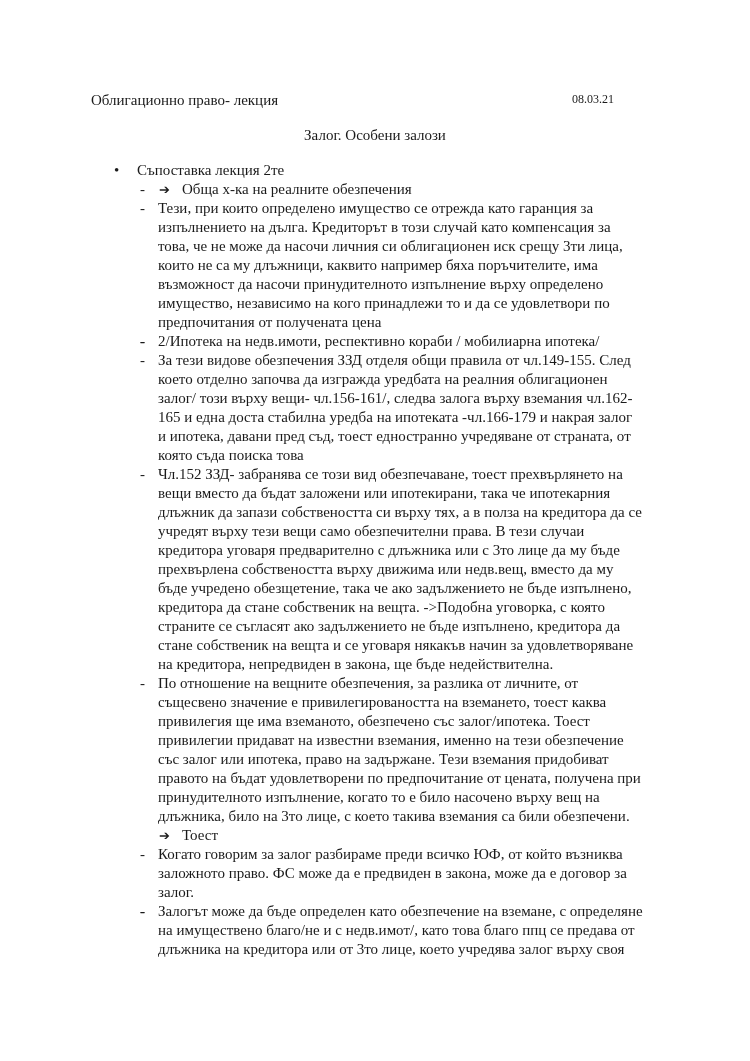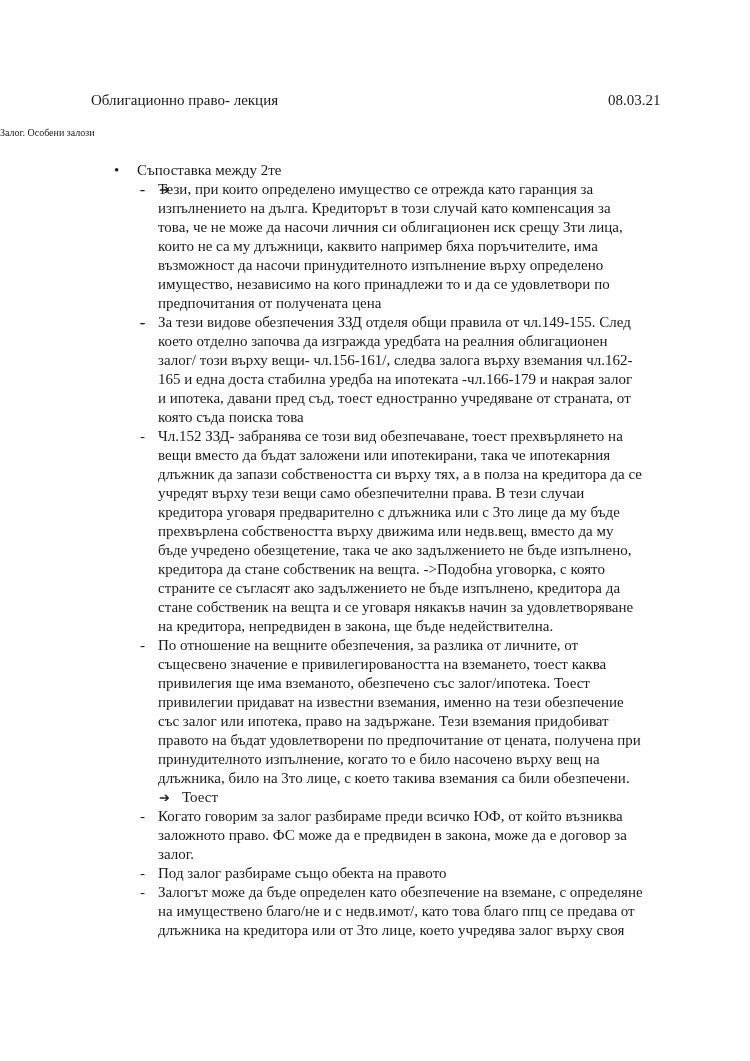--- a/index.html
+++ b/index.html
@@ -1,58 +1,60 @@
 <!DOCTYPE html>
 <html><head>
 <meta charset="utf-8">
 <style>
   html, body { margin: 0; padding: 0; background: #ffffff; }
   body { width: 750px; height: 1061px; position: relative; overflow: hidden;
          font-family: "Liberation Serif", "DejaVu Serif", serif; color: #1a1a1a; font-size: 15px; }
   .page { position: absolute; left: 0; top: 0; width: 750px; height: 1061px; background: #fff; }
   .hdr-left { position: absolute; left: 91px; top: 92px; font-size: 15px; }
-  .hdr-right { position: absolute; left: 608px; top: 92px; font-size: 15px; }
-  .title { position: absolute; left: 0; width: 750px; top: 127px; text-align: left; font-size: 10px; }
+  .hdr-right { position: absolute; left: 572px; top: 92px; font-size: 12px; }
+  .title { position: absolute; left: 0; width: 750px; top: 127px; text-align: center; font-size: 15px; }
   .content { position: absolute; left: 0; top: 160px; width: 750px; line-height: 19px; }
   .l1 { position: relative; padding-left: 137px; width: 490px; margin-top: 1px; }
   .l1 .bullet { position: absolute; left: 114px; top: 0; font-size: 15px; }
   .l2 { position: relative; padding-left: 158px; width: 485px; }
   .l2 .dash { position: absolute; left: 140px; top: 0; }
   .l3 { position: relative; padding-left: 182px; width: 460px; }
   .l3 .arrow { position: absolute; left: 159px; top: 0; font-size: 13px; }
 </style>
 </head>
 <body>
 
 <div class="page">
   <div class="hdr-left">Облигационно право- лекция</div>
   <div class="hdr-right">08.03.21</div>
   <div class="title">Залог. Особени залози</div>
 
   <div class="content">
     <div class="l1">
       <span class="bullet">•</span>
-      <span>Съпоставка между 2те</span>
+      <span>Съпоставка лекция 2те</span>
     </div>
 
     <div class="l2">
       <span class="dash">-</span>
     </div>
     <div class="l3">
       <span class="arrow">➔</span>
+      <span>Обща х-ка на реалните обезпечения</span>
     </div>
     <div class="l2">
       <span class="dash">-</span>
       <span>Тези, при които определено имущество се отрежда като гаранция за изпълнението на дълга. Кредиторът в този случай като компенсация за това, че не може да насочи личния си облигационен иск срещу 3ти лица, които не са му длъжници, каквито например бяха поръчителите, има възможност да насочи принудителното изпълнение върху определено имущество, независимо на кого принадлежи то и да се удовлетвори по предпочитания от получената цена</span>
     </div>
     <div class="l2">
       <span class="dash">-</span>
     </div>
     <div class="l2">
       <span class="dash">-</span>
+      <span>2/Ипотека на недв.имоти, респективно кораби / мобилиарна ипотека/</span>
     </div>
     <div class="l2">
       <span class="dash">-</span>
       <span>За тези видове обезпечения ЗЗД отделя общи правила от чл.149-155. След което отделно започва да изгражда уредбата на реалния облигационен залог/ този върху вещи- чл.156-161/, следва залога върху вземания чл.162-165 и една доста стабилна уредба на ипотеката -чл.166-179 и накрая залог и ипотека, давани пред съд, тоест едностранно учредяване от страната, от която съда поиска това</span>
     </div>
     <div class="l2">
       <span class="dash">-</span>
       <span>Чл.152 ЗЗД- забранява се този вид обезпечаване, тоест прехвърлянето на вещи вместо да бъдат заложени или ипотекирани, така че  ипотекарния длъжник да запази собствеността си върху тях, а в полза на кредитора да се учредят върху тези вещи само обезпечителни права. В тези случаи кредитора уговаря предварително с длъжника или с 3то лице да му бъде прехвърлена собствеността върху движима или недв.вещ, вместо да му бъде учредено обезщетение, така че ако задължението не бъде изпълнено, кредитора да стане собственик на вещта. -&gt;Подобна уговорка, с която страните се съгласят ако задължението не бъде изпълнено, кредитора да стане собственик на вещта и се уговаря някакъв начин за удовлетворяване на кредитора, непредвиден в закона, ще бъде недействителна.</span>
     </div>
     <div class="l2">
@@ -62,20 +64,19 @@
     <div class="l3">
       <span class="arrow">➔</span>
       <span>Тоест</span>
     </div>
     <div class="l2">
       <span class="dash">-</span>
       <span>Когато говорим за залог разбираме преди всичко ЮФ, от който възниква заложното право. ФС може да е предвиден в закона, може да е договор за залог.</span>
     </div>
     <div class="l2">
       <span class="dash">-</span>
-      <span>Под залог разбираме също обекта на правото</span>
     </div>
     <div class="l2">
       <span class="dash">-</span>
       <span>Залогът може да бъде определен като обезпечение на вземане, с определяне на имуществено благо/не и с недв.имот/, като това благо ппц се предава от длъжника на кредитора или от 3то лице, което учредява залог върху своя</span>
     </div>
   </div>
 </div>
 
 </body></html>

